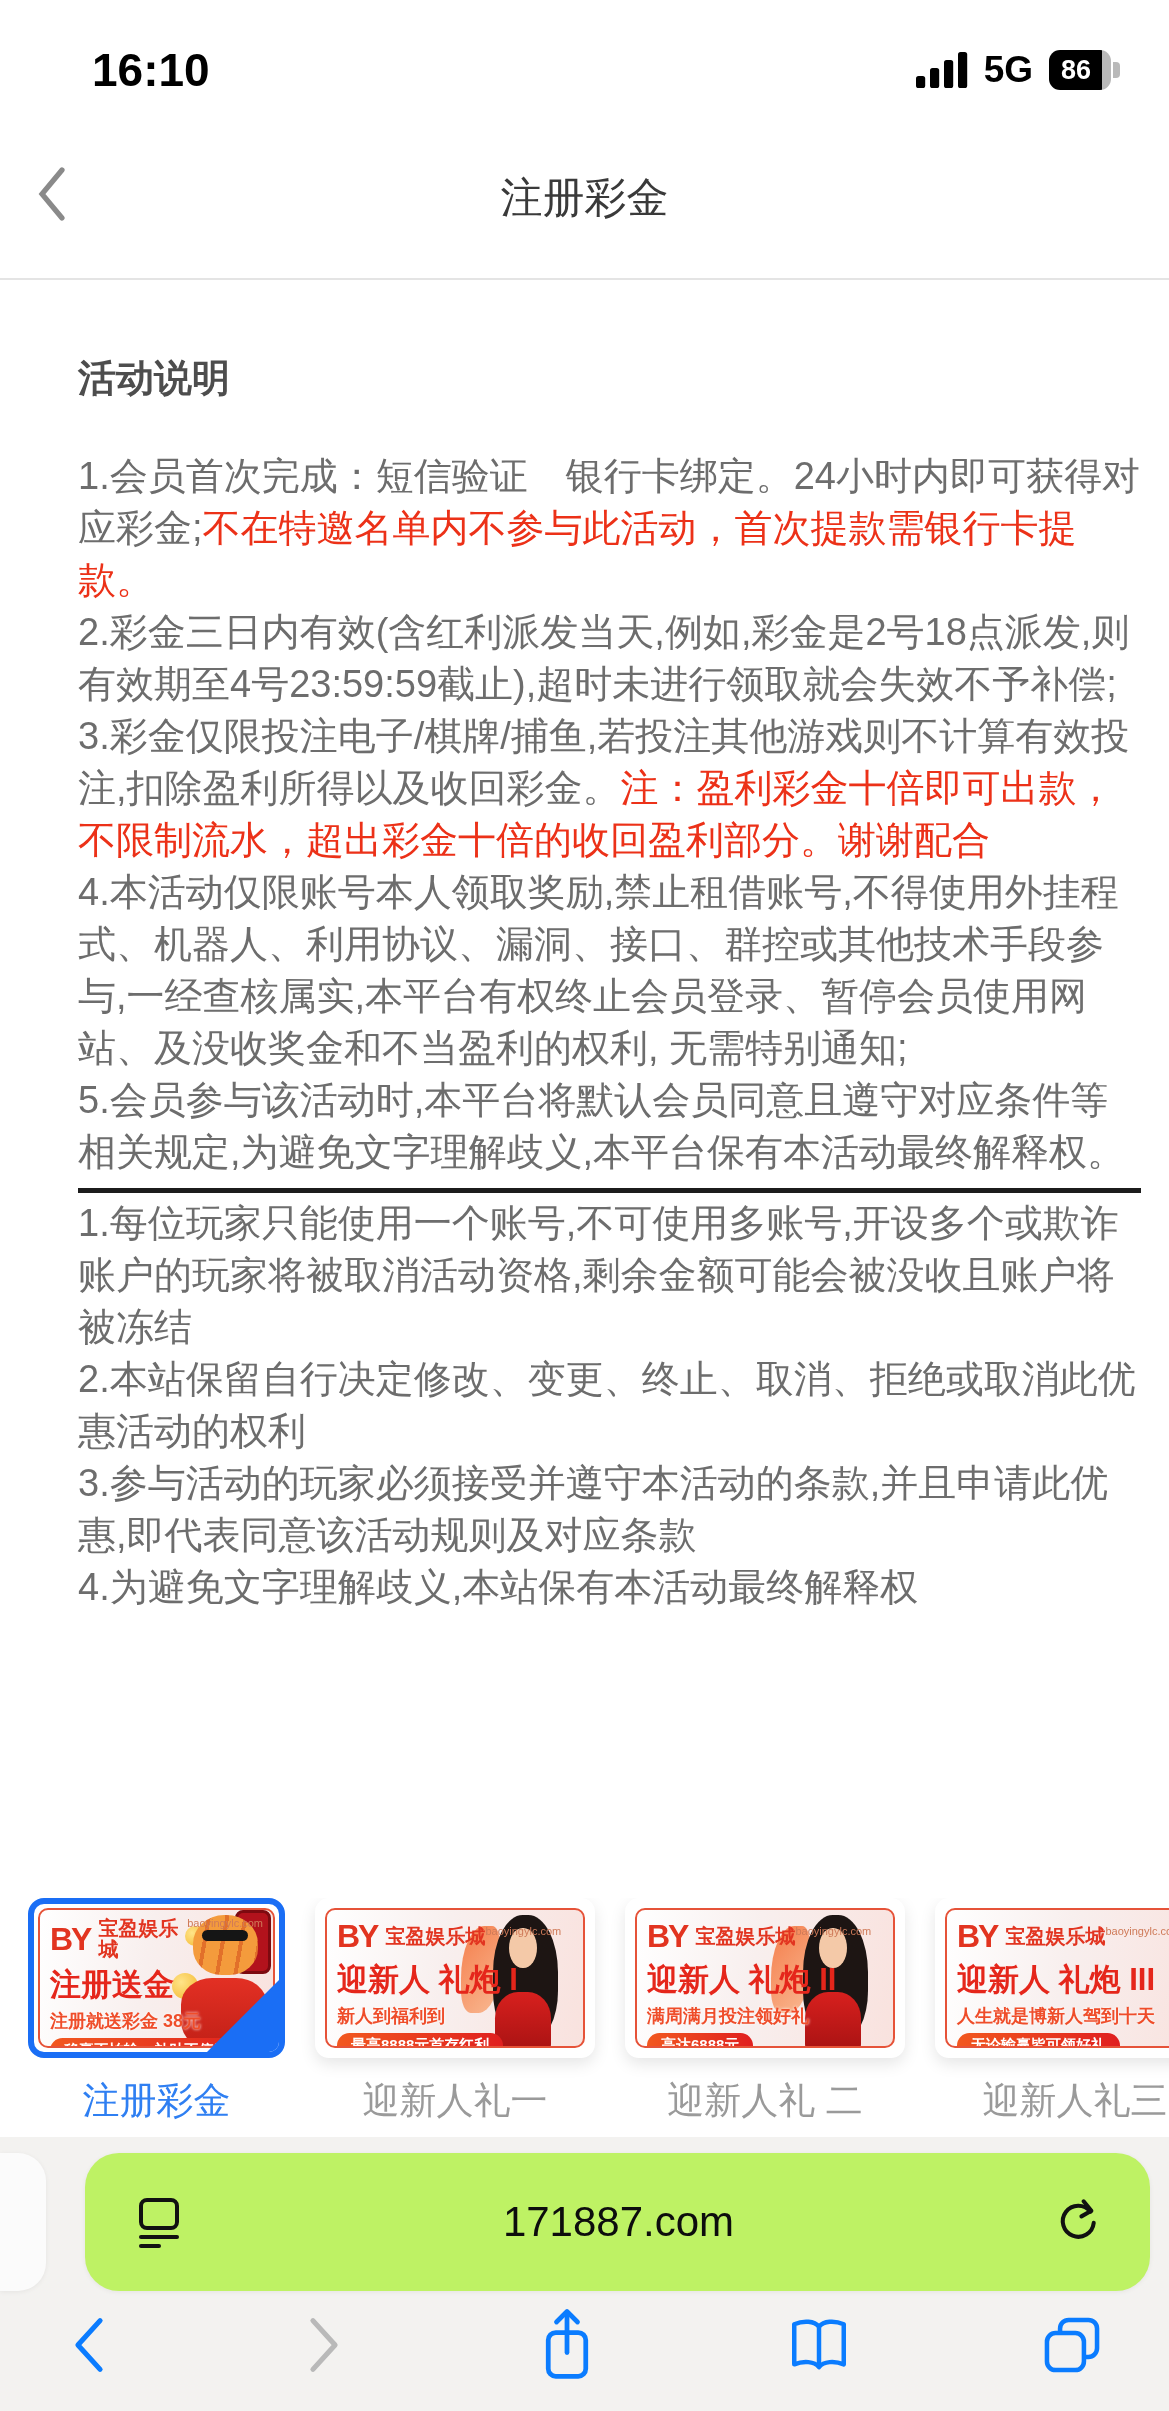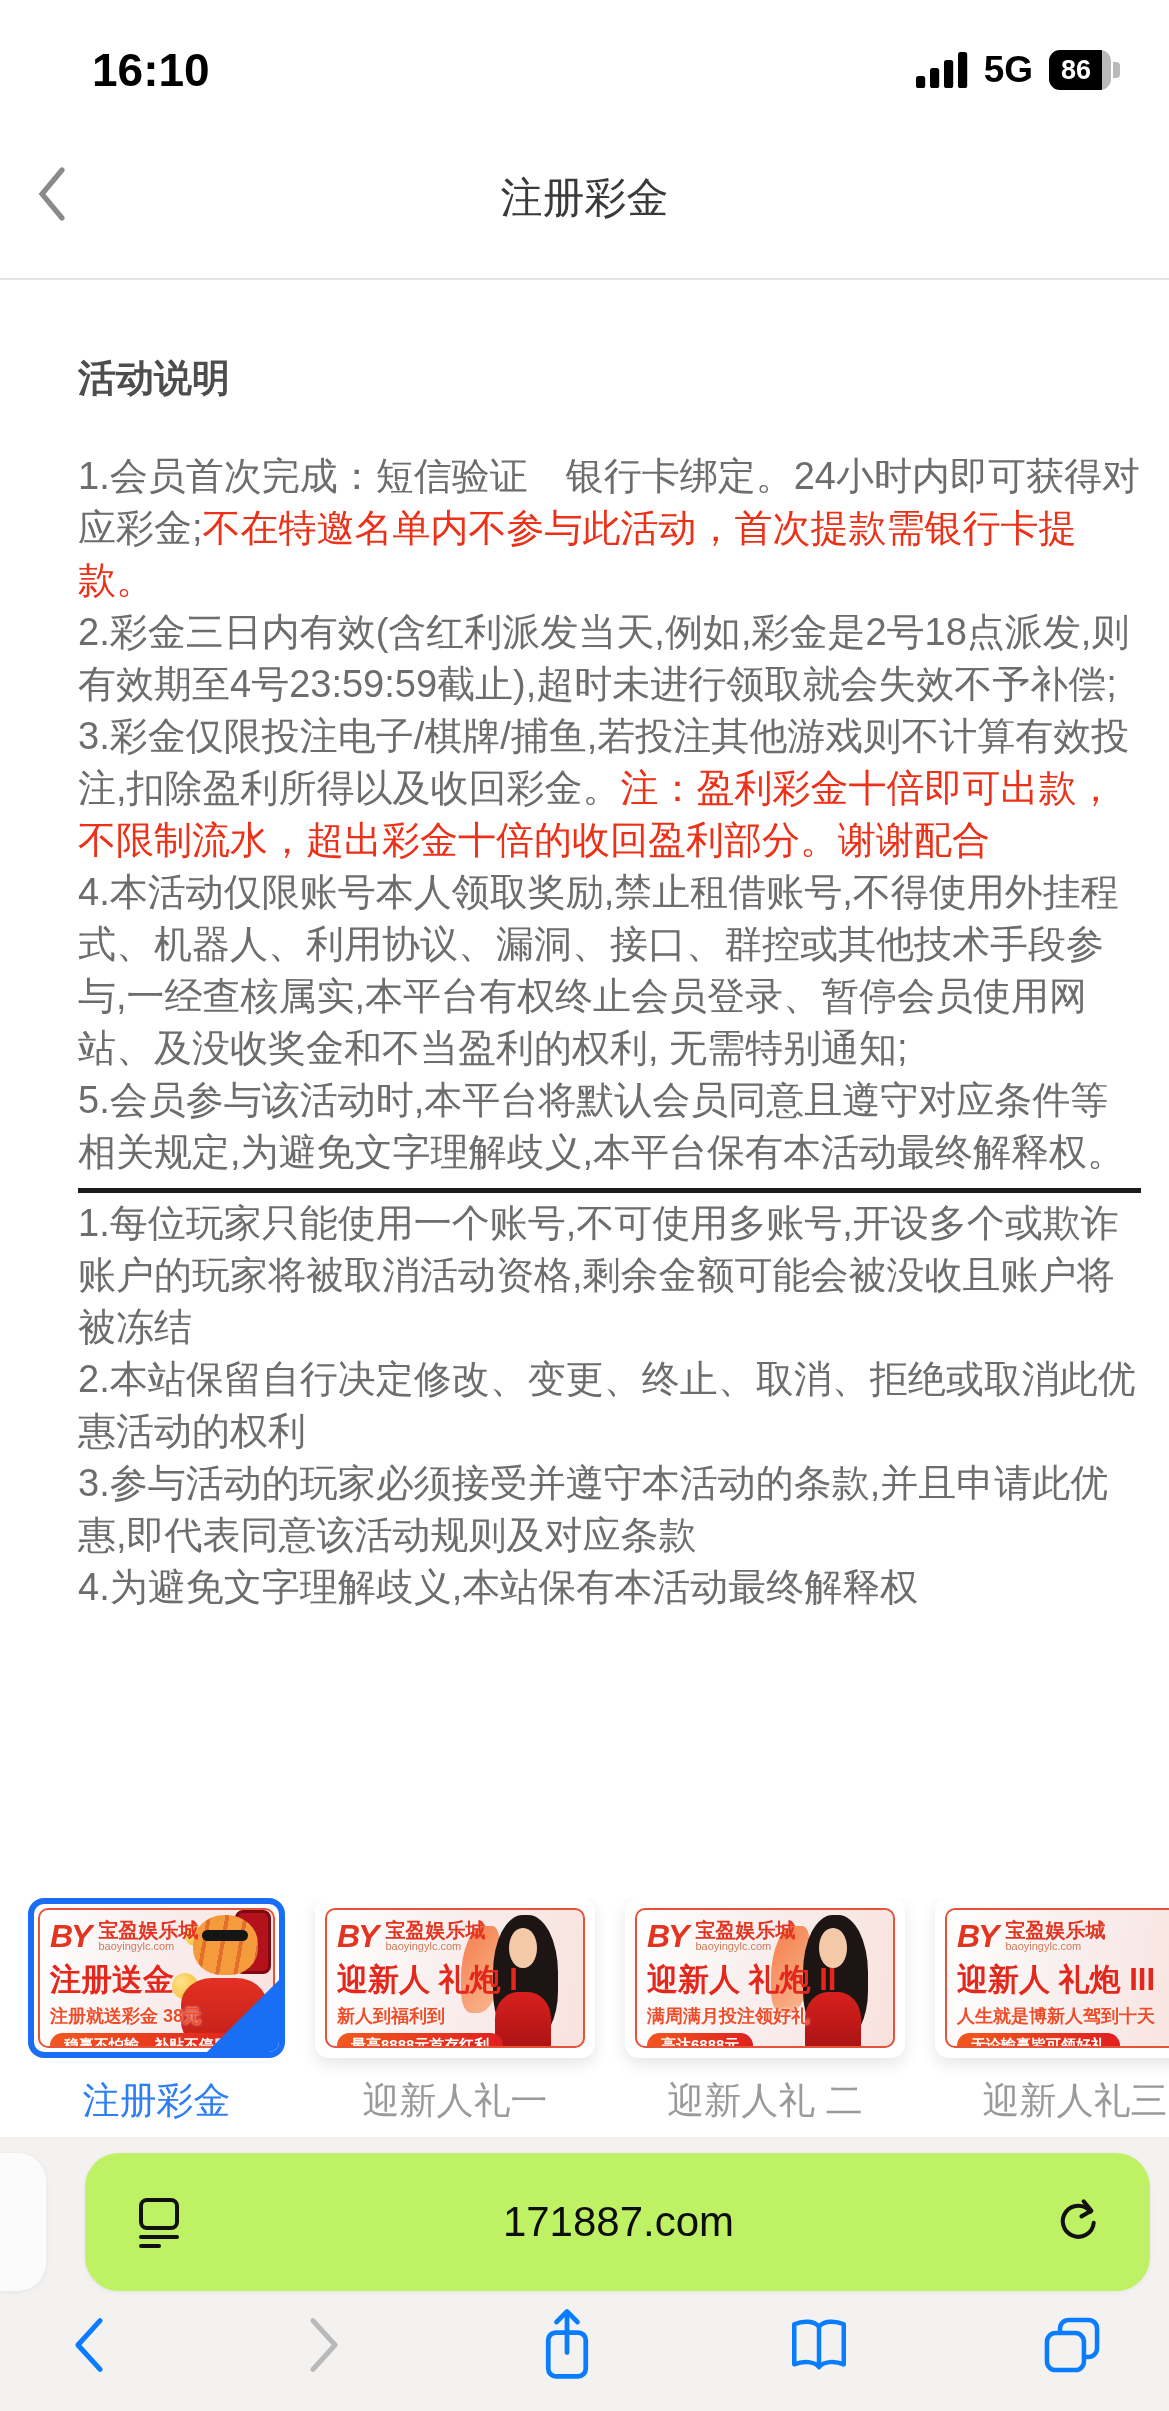--- a/index.html
+++ b/index.html
@@ -39,22 +39,22 @@
   .slides{display:flex;gap:30px;padding-left:28px;align-items:flex-start;}
   .slide{flex:0 0 auto;}
   .slide-card{position:relative;background:#fff;border-radius:14px;padding:10px;width:280px;
               box-shadow:0 6px 16px rgba(0,0,0,0.10);box-sizing:border-box;overflow:hidden;}
   .slide-card.selected{width:257px;border:6px solid #1a6ef5;padding:4px;border-radius:16px;
                        box-shadow:none;}
   .banner{position:relative;height:140px;border:2px solid #e65339;border-radius:10px;overflow:hidden;
           background:linear-gradient(100deg,#ffffff 0%,#f8efee 45%,#f9e2de 100%);
           padding:8px 10px;box-sizing:border-box;}
   .logo-row{display:flex;align-items:center;gap:8px;position:relative;z-index:2;}
-  .logo-by{font-size:32px;font-weight:900;font-style:italic;color:#e23420;letter-spacing:-2px;}
-  .brand-col{display:flex;flex-direction:column;line-height:1.05;}
+  .logo-by{font-size:32px;font-weight:900;color:#e23420;letter-spacing:-2px;}
+  .brand-col{display:flex;flex-direction:row;line-height:1.05;}
   .brand-name{font-size:20px;font-weight:700;color:#e23420;}
   .brand-domain{font-size:11px;color:#cf7a58;}
   .banner-title{position:relative;z-index:2;font-size:31px;font-weight:700;color:#e5261b;margin-top:4px;}
   .banner-sub{position:relative;z-index:2;font-size:18px;font-weight:700;color:#ef4d2a;margin-top:3px;
               text-shadow:0 0 3px #fff;}
   .banner-pill{position:relative;z-index:2;display:inline-block;margin-top:5px;padding:3px 14px;
                border-radius:999px;background:linear-gradient(90deg,#f2581f,#e01f1f);
                color:#fff;font-size:15px;font-weight:700;white-space:nowrap;}
   .slide-label{text-align:center;margin-top:18px;font-size:37px;color:#9a9a9a;}
   .slide-label.active{color:#2f7ff2;}

